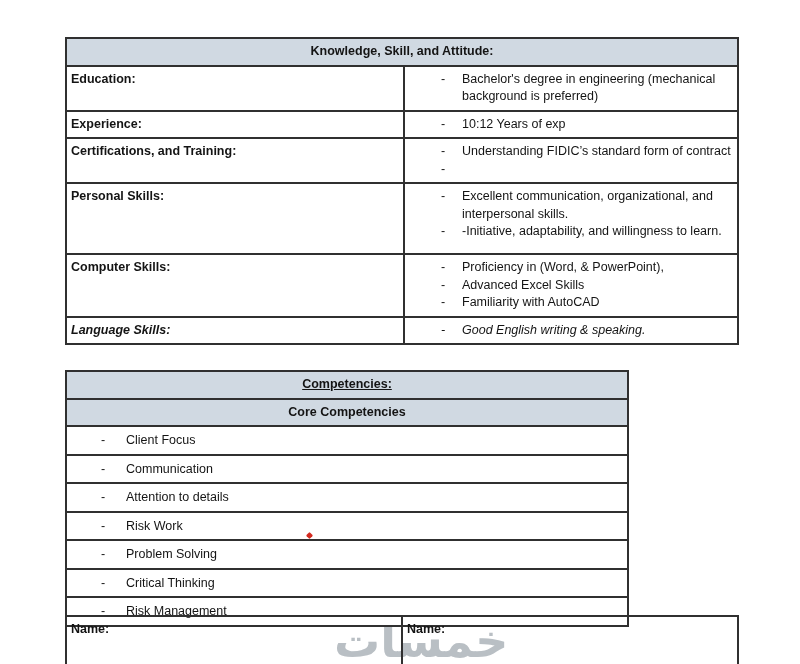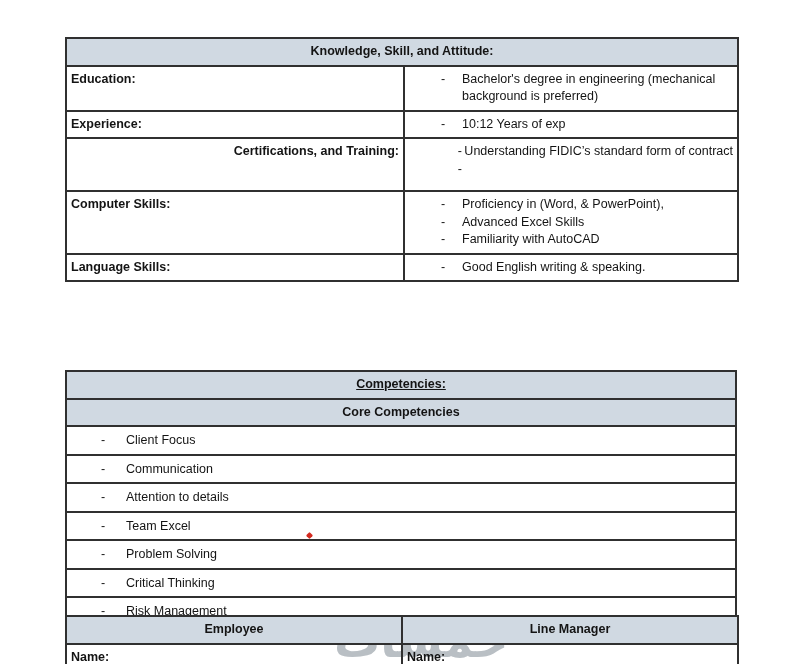--- a/index.html
+++ b/index.html
@@ -11,21 +11,21 @@
     font-family: "Liberation Sans", sans-serif;
     color: #141414;
     --header-fill: #d0d9e2;
     --border: #303030;
     --watermark: #b9bfc4;
     --red-mark: #d42a20;
   }
   table.doc-table {
     position: absolute;
     left: 65px;
-    width: 672px;
+    width: 564px;
     border-collapse: collapse;
     table-layout: fixed;
   }
   .doc-table td {
     border: 2px solid var(--border);
     vertical-align: top;
     font-size: 12.5px;
     line-height: 17.5px;
     padding: 4px;
     background: #ffffff;
@@ -72,22 +72,22 @@
     position: absolute;
     left: 307px; top: 533px;
     width: 5px; height: 5px;
     background: var(--red-mark);
     border-radius: 1px;
     transform: rotate(45deg);
     z-index: 3;
   }
   
   .rh20 { height: 20px; } .rh37 { height: 37px; } .rh18 { height: 18px; }
-  .rh53 { height: 53px; text-align: right; } .rh71 { height: 71px; } .rh69 { height: 50px; }
-  .rh22 { height: 14px; } .rh19 { height: 19px; } .rh56 { height: 56px; }
+  .rh53 { height: 45px; } .rh71 { height: 71px; } .rh69 { height: 50px; }
+  .rh22 { height: 14px; font-style: italic; } .rh19 { height: 19px; } .rh56 { height: 56px; }
 </style>
 </head>
 <body style="--header-fill: #d0d9e2; --border: #303030; --text: #141414; --watermark: #b9bfc4; --red-mark: #d42a20;">
 
 <div id="watermark">خمسات</div>
 
 <table class="doc-table" id="ksa-table">
   <colgroup>
       <col style="width:338px">
       <col style="width:334px">
@@ -120,20 +120,33 @@
       <div class="bullet">
         <span class="dash">-</span>
         <span class="btxt">Understanding FIDIC’s standard form of contract</span>
       </div>
       <div class="bullet">
         <span class="dash">-</span>
         <span class="btxt"></span>
       </div>
     </td>
   </tr>
+  <tr class="rh71">
+    <td class="label-cell">Personal Skills:</td>
+    <td class="items-cell">
+      <div class="bullet">
+        <span class="dash">-</span>
+        <span class="btxt">Excellent communication, organizational, and interpersonal skills.</span>
+      </div>
+      <div class="bullet">
+        <span class="dash">-</span>
+        <span class="btxt">-Initiative, adaptability, and willingness to learn.</span>
+      </div>
+    </td>
+  </tr>
   <tr class="rh69">
     <td class="label-cell">Computer Skills:</td>
     <td class="items-cell">
       <div class="bullet">
         <span class="dash">-</span>
         <span class="btxt bold">Proficiency in (Word, &amp; PowerPoint),</span>
       </div>
       <div class="bullet">
         <span class="dash">-</span>
         <span class="btxt bold">Advanced Excel Skills</span>
@@ -187,21 +200,21 @@
       <div class="c-bullet">
         <span class="dash">-</span>
         <span>Attention to details</span>
       </div>
     </td>
   </tr>
   <tr class="rh19">
     <td>
       <div class="c-bullet">
         <span class="dash">-</span>
-        <span>Team Excel</span>
+        <span>Risk Work</span>
       </div>
     </td>
   </tr>
   <tr class="rh19">
     <td>
       <div class="c-bullet">
         <span class="dash">-</span>
         <span>Problem Solving</span>
       </div>
     </td>
@@ -224,24 +237,20 @@
   </tr>
 </tbody>
   </table>
 
 <table class="doc-table" id="sig-table">
   <colgroup>
       <col style="width:336px">
       <col style="width:336px">
     </colgroup>
   <tbody>
-      <tr class="rh19">
-    <td class="fill">Employee</td>
-    <td class="fill">Line Manager</td>
-  </tr>
   <tr class="rh56">
     <td class="name-cell">Name:</td>
     <td class="name-cell">Name:</td>
   </tr>
 </tbody>
   </table>
 
 <div id="red-dot"></div>
 
 </body></html>

